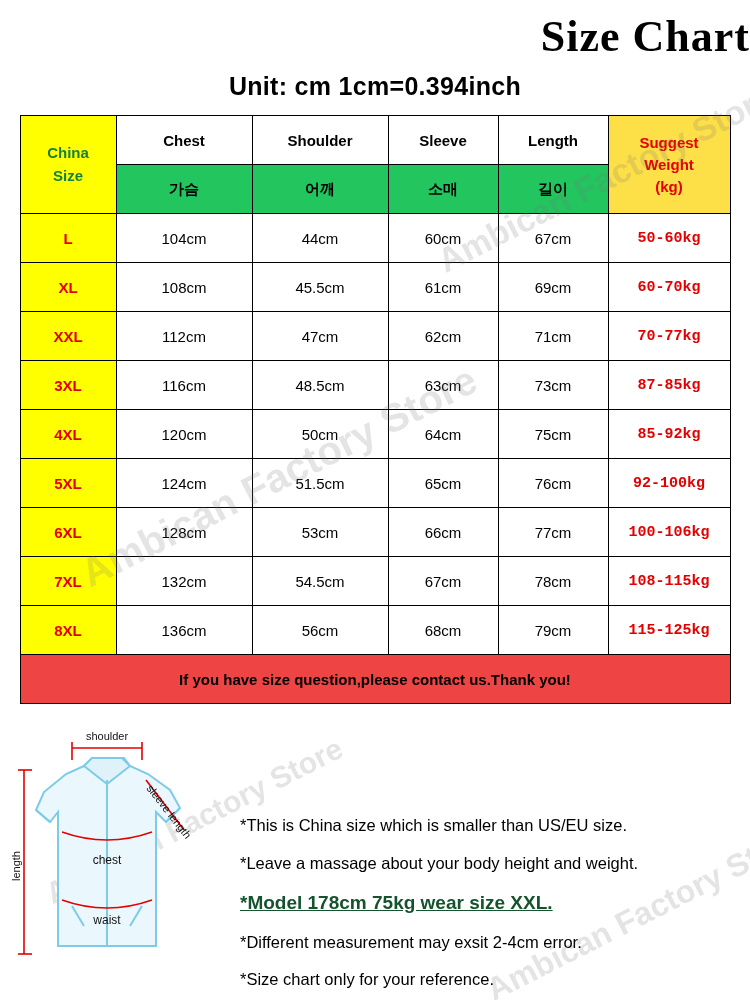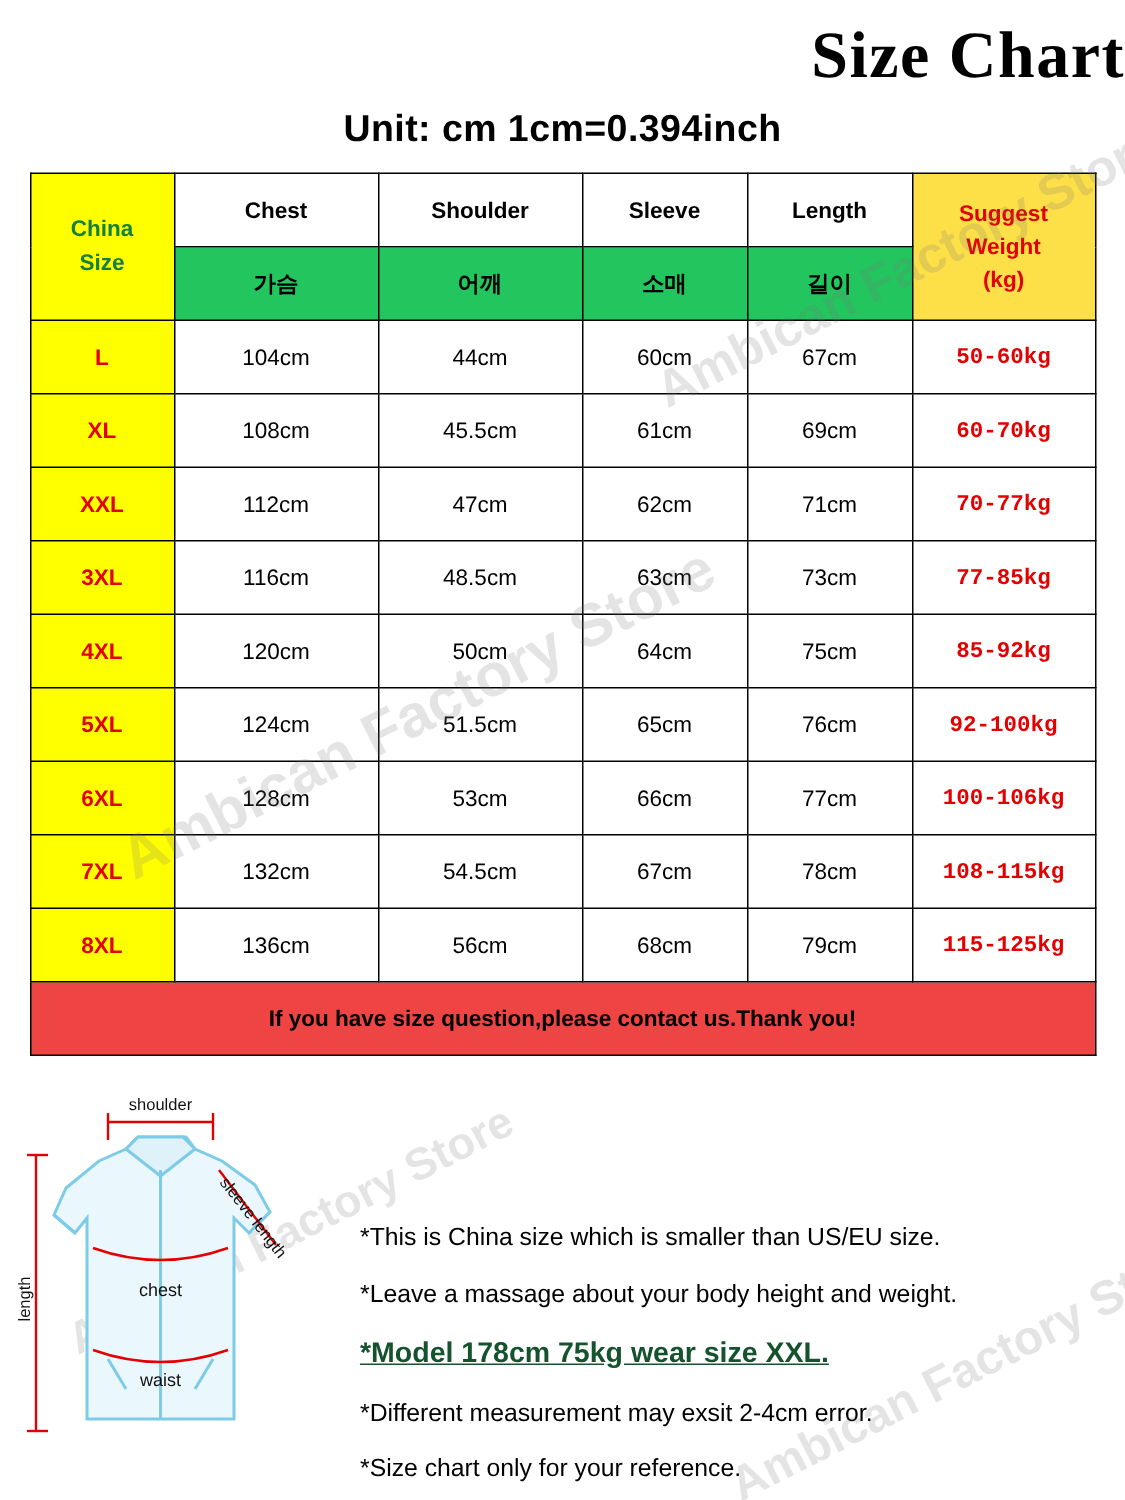--- a/index.html
+++ b/index.html
@@ -232,21 +232,21 @@
         <td class="num-cell">62cm</td>
         <td class="num-cell">71cm</td>
         <td class="weight-cell">70-77kg</td>
       </tr>
       <tr>
         <td class="size-cell">3XL</td>
         <td class="num-cell">116cm</td>
         <td class="num-cell">48.5cm</td>
         <td class="num-cell">63cm</td>
         <td class="num-cell">73cm</td>
-        <td class="weight-cell">77-85kg</td>
+        <td class="weight-cell">87-85kg</td>
       </tr>
       <tr>
         <td class="size-cell">4XL</td>
         <td class="num-cell">120cm</td>
         <td class="num-cell">50cm</td>
         <td class="num-cell">64cm</td>
         <td class="num-cell">75cm</td>
         <td class="weight-cell">85-92kg</td>
       </tr>
       <tr>

